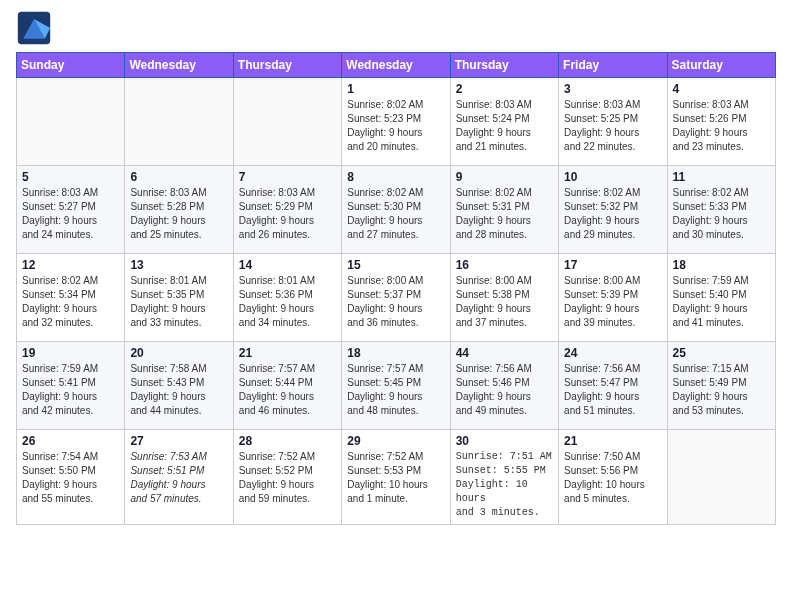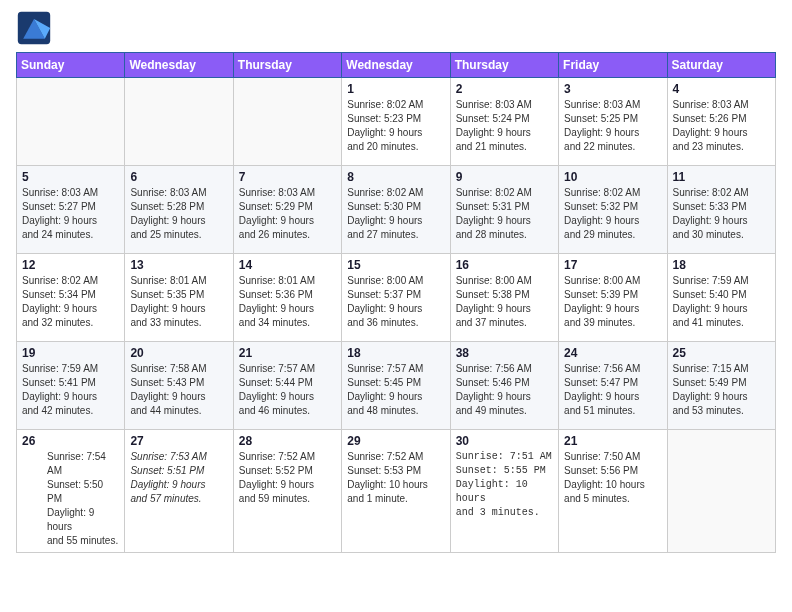--- a/index.html
+++ b/index.html
@@ -289,21 +289,21 @@
 and 46 minutes.</div>
           </td>
           <td>
             <div class="day-num">18</div>
             <div class="day-info" style="white-space: pre-line;">Sunrise: 7:57 AM
 Sunset: 5:45 PM
 Daylight: 9 hours
 and 48 minutes.</div>
           </td>
           <td>
-            <div class="day-num">38</div>
+            <div class="day-num">44</div>
             <div class="day-info" style="white-space: pre-line;">Sunrise: 7:56 AM
 Sunset: 5:46 PM
 Daylight: 9 hours
 and 49 minutes.</div>
           </td>
           <td>
             <div class="day-num">24</div>
             <div class="day-info" style="white-space: pre-line;">Sunrise: 7:56 AM
 Sunset: 5:47 PM
 Daylight: 9 hours
@@ -313,21 +313,21 @@
             <div class="day-num">25</div>
             <div class="day-info" style="white-space: pre-line;">Sunrise: 7:15 AM
 Sunset: 5:49 PM
 Daylight: 9 hours
 and 53 minutes.</div>
           </td>
         </tr>
         <tr>
           <td>
             <div class="day-num">26</div>
-            <div class="day-info" style="white-space: pre-line; margin-left: 25px;">Sunrise: 7:54 AM
+            <div class="day-info" style="white-space: pre-line;">Sunrise: 7:54 AM
 Sunset: 5:50 PM
 Daylight: 9 hours
 and 55 minutes.</div>
           </td>
           <td>
             <div class="day-num">27</div>
             <div class="day-info" style="white-space: pre-line; font-style: italic;">Sunrise: 7:53 AM
 Sunset: 5:51 PM
 Daylight: 9 hours
 and 57 minutes.</div>

